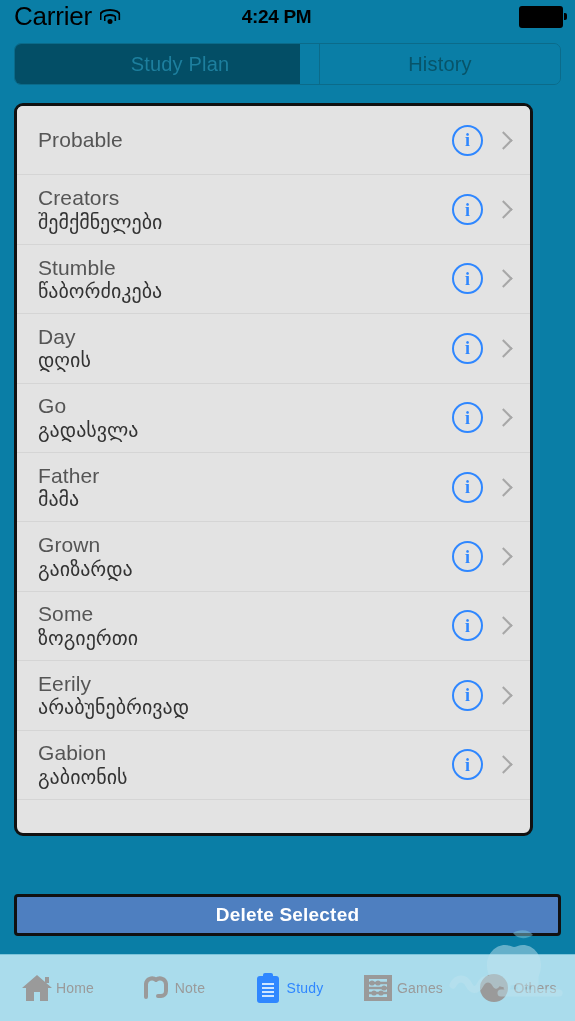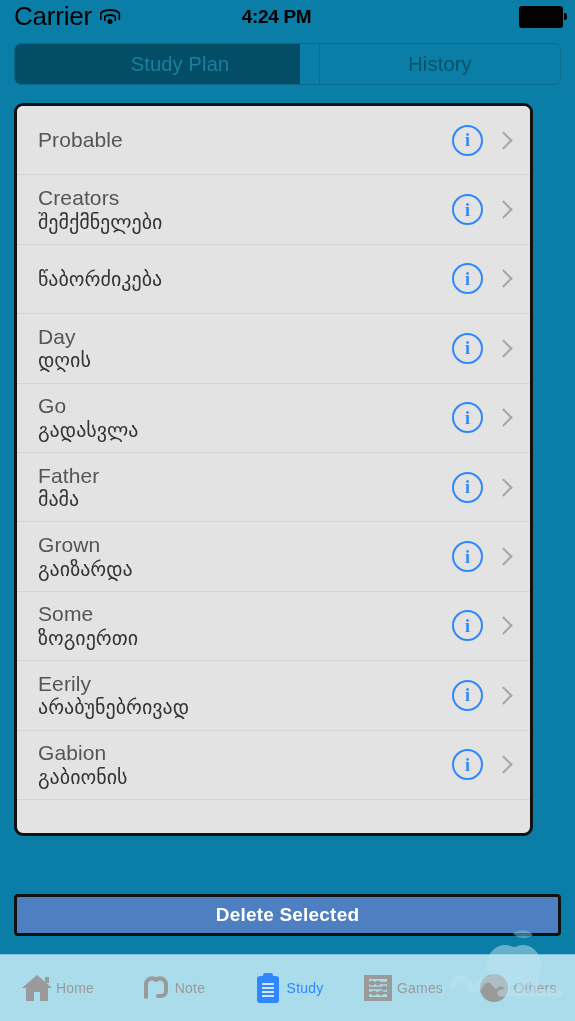--- a/index.html
+++ b/index.html
@@ -131,20 +131,21 @@
           <span class="row-en">Creators</span>
           <span class="row-ka">შემქმნელები</span>
         </div>
         <div class="row-acc">
           <span class="info">i</span>
           <span class="chev"></span>
         </div>
       </div>
       <div class="row">
         <div class="row-texts">
+          <span class="row-en">Stumble</span>
           <span class="row-ka">წაბორძიკება</span>
         </div>
         <div class="row-acc">
           <span class="info">i</span>
           <span class="chev"></span>
         </div>
       </div>
       <div class="row">
         <div class="row-texts">
           <span class="row-en">Day</span>

